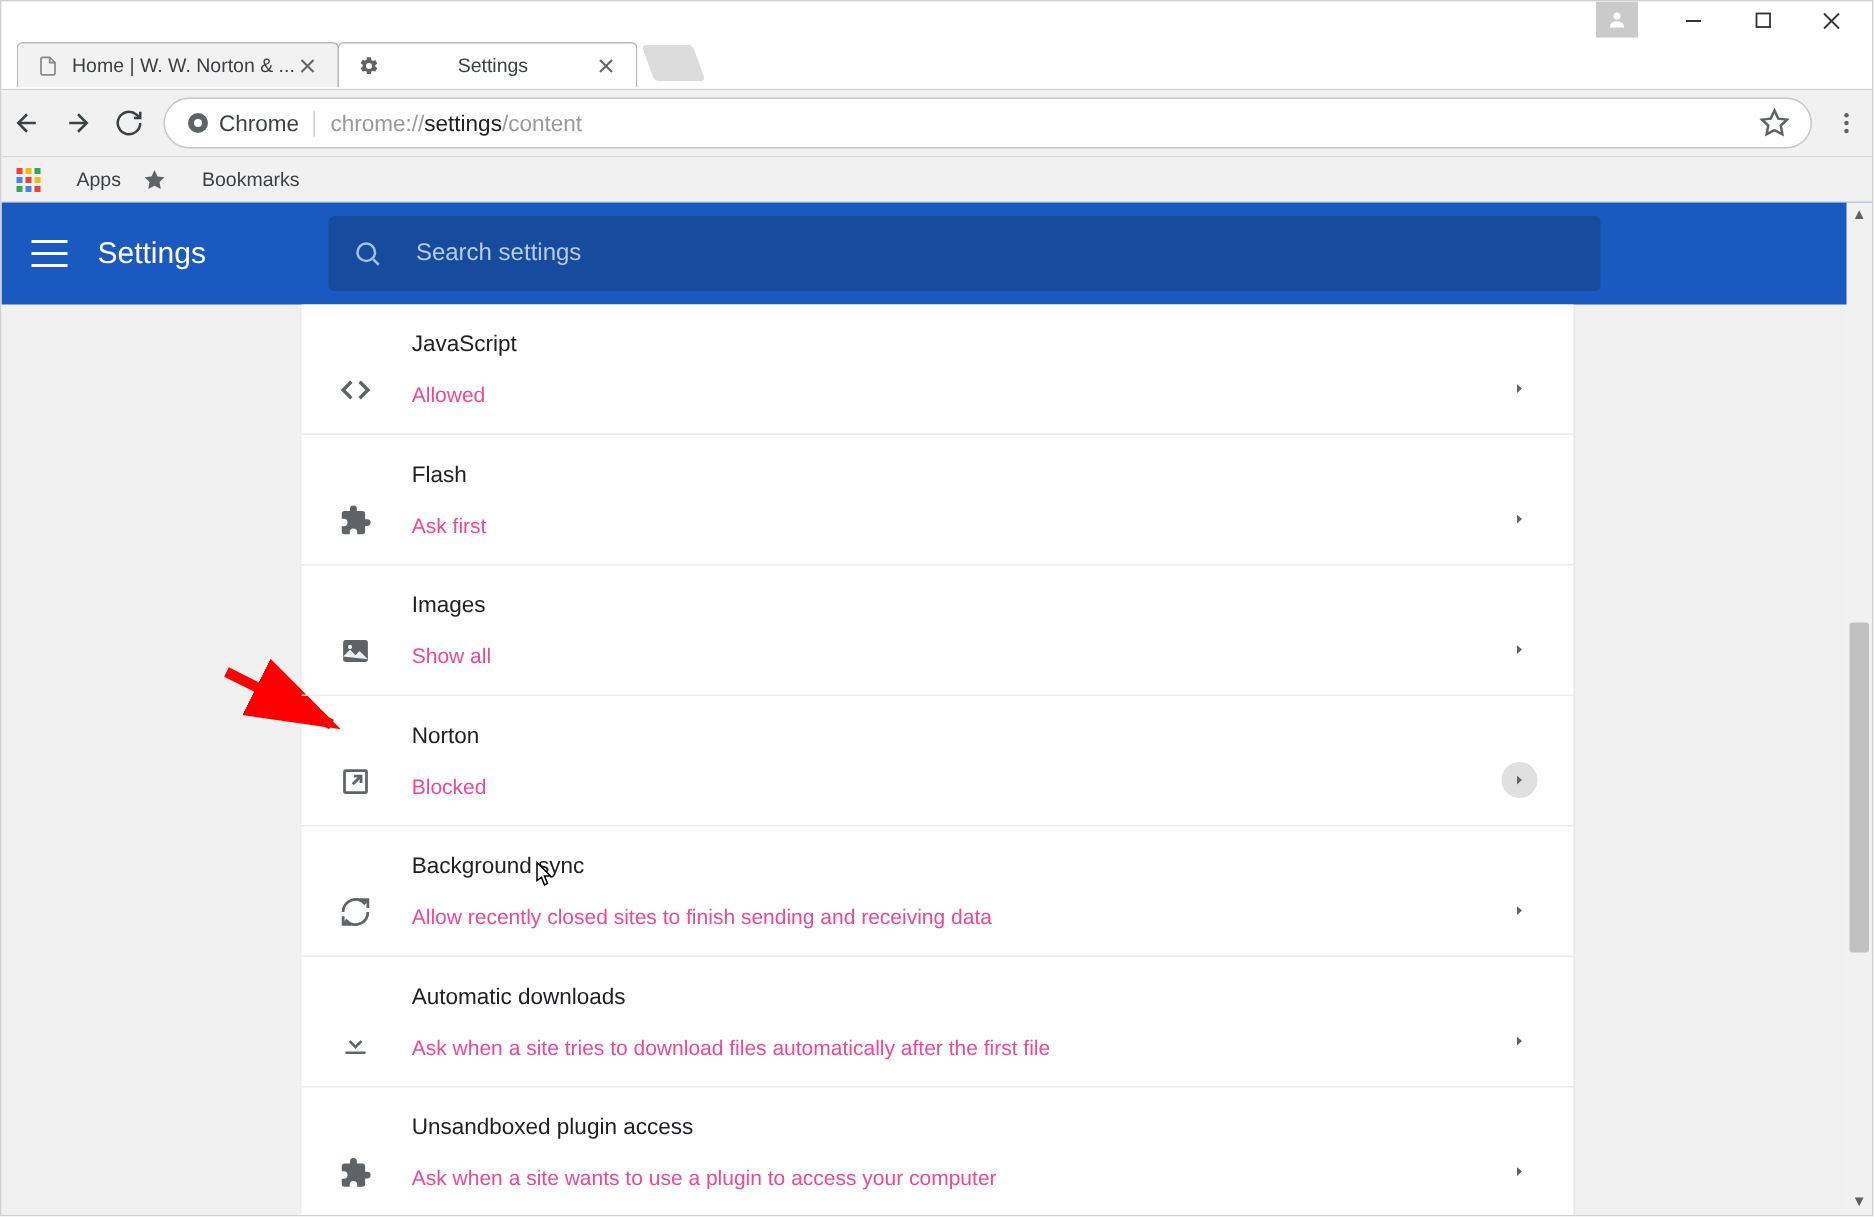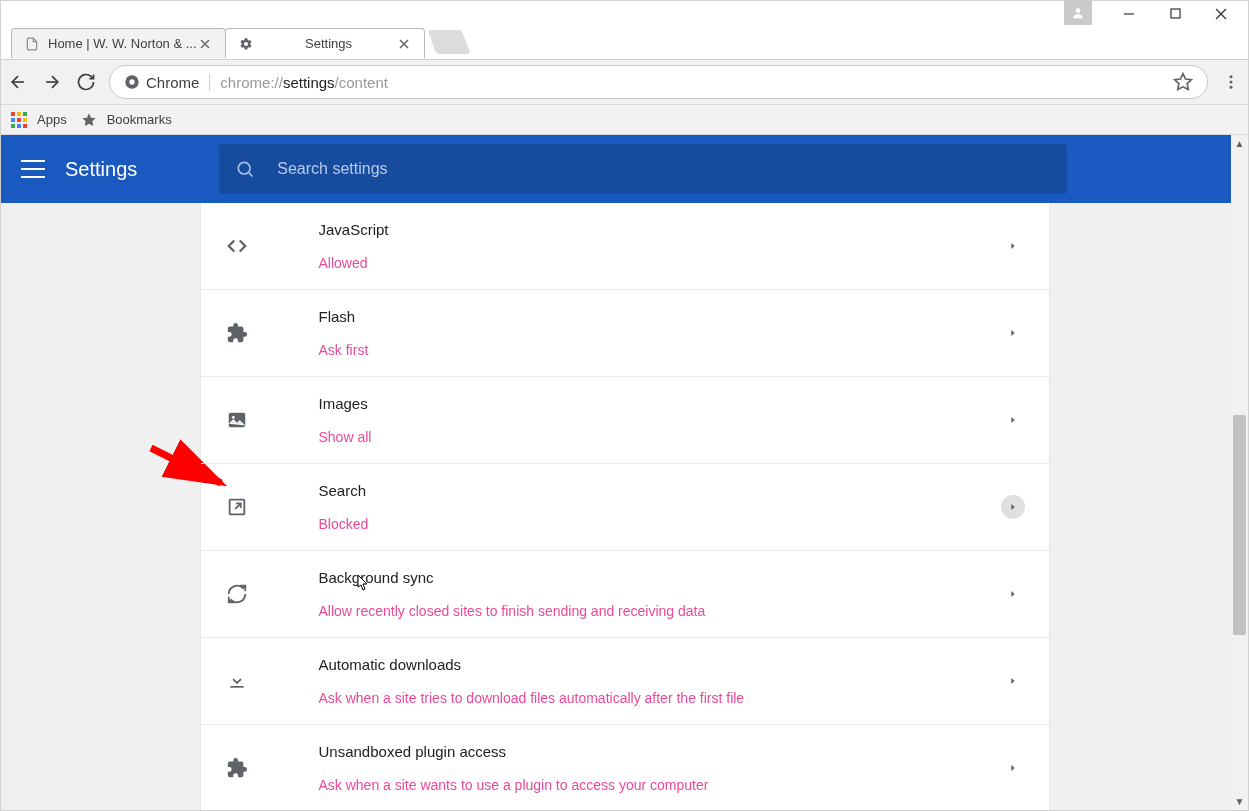--- a/index.html
+++ b/index.html
@@ -20,35 +20,35 @@
   
   .toolbar { height:46px; background:#f1f1f1; display:flex; align-items:center; padding:0 0; border-top:1px solid #d0d0d0; border-bottom:1px solid #d8d8d8;}
   .nav-btn { width:34px; height:34px; display:flex; align-items:center; justify-content:center; color:#5f6368; border-radius:50%;}
   .omnibox { flex:1; height:34px; border:1px solid #c8c8c8; border-radius:18px; background:#fff; display:flex; align-items:center; padding:0 14px; margin:0 6px;}
   .omnibox .secure { display:flex; align-items:center; color:#3c4043; font-size:15px; gap:6px; padding-right:10px; border-right:1px solid #ccc; margin-right:10px;}
   .omnibox .url { color:#999; font-size:15px;}
   .omnibox .url .dark { color:#202124;}
   .omnibox .star { color:#5f6368; margin-left:auto;}
   
   .bookmarks { height:30px; background:#f1f1f1; display:flex; align-items:center; padding:0 10px; gap:14px; border-bottom:1px solid #d8d8d8;}
-  .bm-item { display:flex; align-items:center; gap:10px; color:#3c4043; font-size:13px;}
+  .bm-item { display:flex; align-items:center; gap:24px; color:#3c4043; font-size:13px;}
   .apps-icon { width:16px; height:16px; position:relative;}
   .apps-icon span { position:absolute; width:4px; height:4px;}
   
   .content { position:absolute; top:134px; left:0; right:0; bottom:0; background:#f0f0f0;}
   .header { height:68px; background:#1a5ac0; display:flex; align-items:center; padding:0 20px; gap:20px;}
   .hamburger { color:#fff; width:24px; height:24px; display:flex; flex-direction:column; justify-content:space-around;}
   .hamburger div { height:2px; background:#fff;}
   .settings-title { color:#fff; font-size:20px; font-weight:500;}
   .search-wrap { flex:0 0 848px; height:50px; background:#164b9e; border-radius:4px; display:flex; align-items:center; padding:0 16px; margin-left:62px;}
   .search-wrap .search-icon { color:#a7c0e6; margin-right:20px;}
   .search-wrap input { flex:1; background:transparent; border:none; outline:none; color:#fde047; font-size:16px;}
   .search-wrap input::placeholder { color:#b7cbe9;}
   .panel { width:848px; margin:0 auto; background:#fff; box-shadow:0 1px 2px rgba(0,0,0,0.1);}
-  .row { display:flex; align-items:center; min-height:80px; padding:18px 24px; border-bottom:1px solid #eceaea; position:relative;gap:44px;}
+  .row { display:flex; align-items:flex-end; min-height:80px; padding:18px 24px; border-bottom:1px solid #eceaea; position:relative;}
   .row .row-icon { width:24px; color:#5f6368; margin-right:26px; display:flex; align-items:center; justify-content:center;}
   .row-text .title { font-size:15px; color:#202124;}
   .row-text .sub { font-size:14px; color:#ec4899; margin-top:17px;}
   .row .chev { position:absolute; right:24px; color:#5f6368; width:24px; height:24px; display:flex; align-items:center; justify-content:center; border-radius:50%;}
   .row.hover .chev { background:#e0e0e0;}
   
   .fake-scroll { position:absolute; right:0; top:0; bottom:0; width:17px; background:#f1f1f1;}
   .fake-scroll .s-up, .fake-scroll .s-down { height:17px; display:flex; align-items:center; justify-content:center; color:#606060; font-size:10px;}
   .fake-scroll .s-thumb { position:absolute; left:2px; right:2px; top:280px; height:220px; background:#c1c1c1; border-radius:2px;}
   
@@ -269,21 +269,21 @@
           </div>
           <div class="row hover">
             <span class="row-icon">
               <svg width="22" height="22" viewBox="0 0 24 24" fill="none" stroke="#5f6368" stroke-width="2">
                 <rect x="4" y="4" width="16" height="16" rx="1"></rect>
                 <polyline points="10 14 16 8"></polyline>
                 <polyline points="11 8 16 8 16 13"></polyline>
               </svg>
             </span>
             <div class="row-text">
-              <div class="title">Search</div>
+              <div class="title">Norton</div>
               <div class="sub">Blocked</div>
             </div>
             <span class="chev">
               <svg width="10" height="10" viewBox="0 0 24 24" fill="#5f6368">
                 <path d="M8 5l8 7-8 7z"></path>
               </svg>
             </span>
           </div>
           <div class="row">
             <span class="row-icon">

